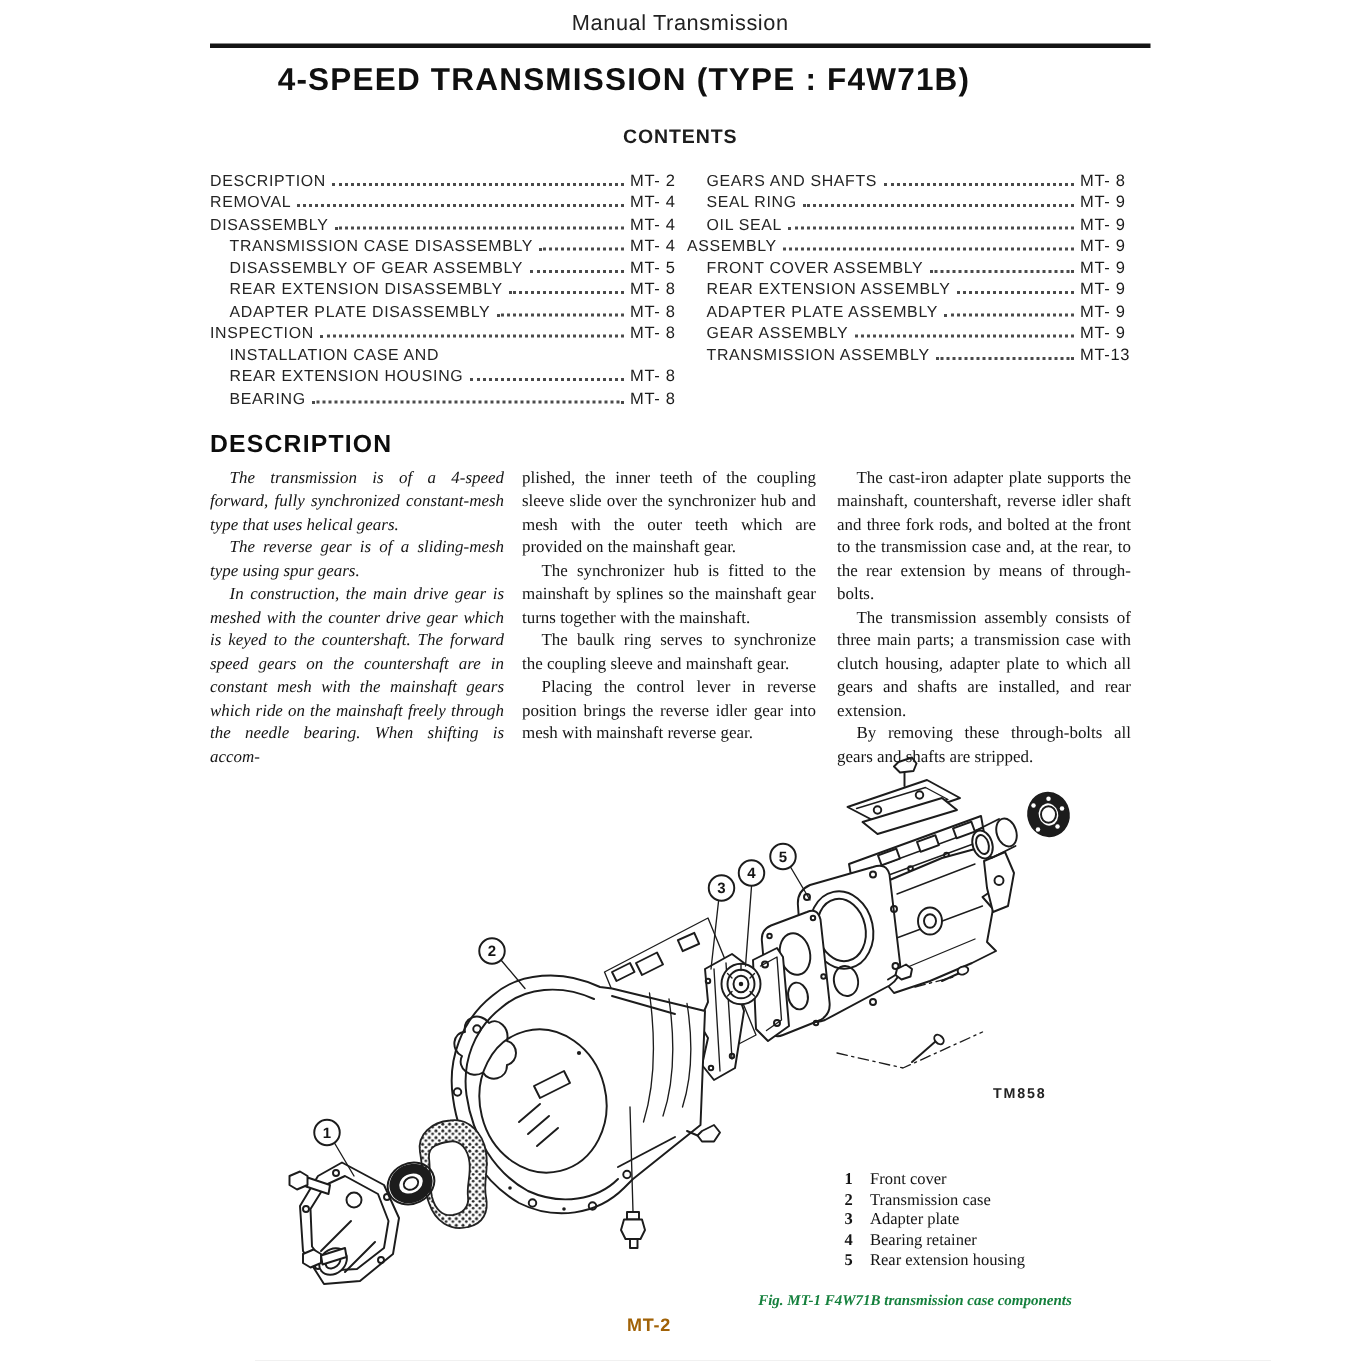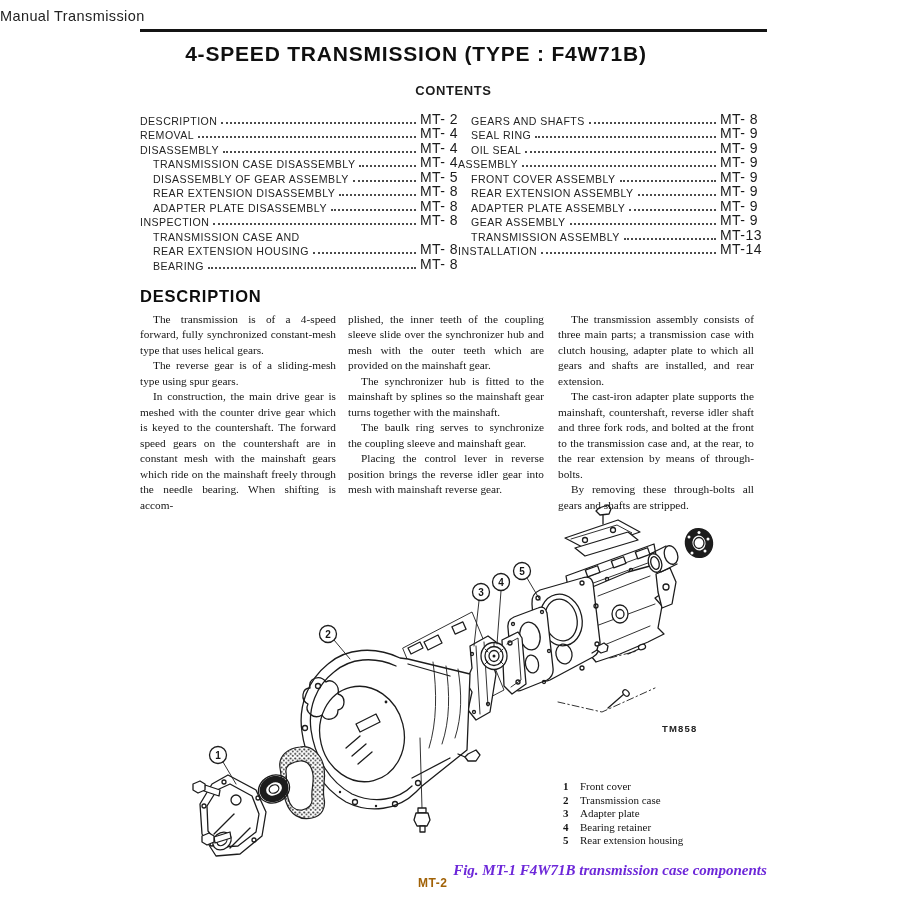--- a/index.html
+++ b/index.html
@@ -1,42 +1,42 @@
 <!DOCTYPE html>
 <html><head>
 <meta charset="utf-8">
 <style>
   html,body{margin:0;padding:0;background:#e8e8e8;}
   #page{position:relative;width:907px;height:907px;background:#ffffff;overflow:hidden;
         font-family:"Liberation Sans",sans-serif;color:#1d1d1d;}
   .abs{position:absolute;}
-  .hdr{top:8px;left:0;width:907px;font-size:14.5px;letter-spacing:.4px;color:#222;}
+  .hdr{top:8px;left:0;width:907px;text-align:center;font-size:14.5px;letter-spacing:.4px;color:#222;}
   .rule{top:29px;left:140px;width:627px;height:2.6px;background:#141414;}
   .title{top:42px;left:0;width:832px;text-align:center;font-weight:bold;font-size:21px;letter-spacing:.8px;color:#101010;}
   .contents-h{top:83px;left:0;width:907px;text-align:center;font-weight:bold;font-size:13px;letter-spacing:.6px;}
   .toc{top:112px;font-size:10.6px;letter-spacing:.45px;color:#242424;}
   .toc.left{left:140px;width:318px;}
   .toc.right{left:458px;width:300px;}
   .toc-row{display:flex;align-items:flex-end;height:14.5px;}
   .toc-row.ind .toc-label{padding-left:13px;}
   .toc-label{white-space:nowrap;}
   .toc-dots{flex:1;border-bottom:2px dotted #4a4a4a;margin:0 4px 3px 4px;min-width:8px;}
   .toc-row.no-leader .toc-dots{border-bottom:none;}
-  .toc-page{width:38px;white-space:pre;font-size:14px;color:#1b1b1b;}
+  .toc-page{width:38px;white-space:pre;font-size:11px;color:#1b1b1b;}
   .desc-h{top:287px;left:140px;font-weight:bold;font-size:16.5px;letter-spacing:.8px;color:#0d0d0d;}
   .body-col{top:312px;width:196px;text-align:justify;
             font-family:"Liberation Serif",serif;font-size:11.3px;line-height:1.37;color:#151515;}
   .body-col p{margin:0;text-indent:13px;}
   .body-col p.cont{text-indent:0;}
-  .c1{left:140px;} .c2{left:348px;} .c3{left:558px;}
+  .c1{left:140px;font-style:italic;} .c2{left:348px;} .c3{left:558px;}
   .legend{top:780px;left:563px;font-family:"Liberation Serif",serif;font-size:11px;color:#141414;}
   .legend-row{display:flex;line-height:13.5px;}
   .lnum{width:17px;font-weight:bold;}
   .caption{top:862px;left:440px;width:340px;text-align:center;font-family:"Liberation Serif",serif;
-           font-weight:bold;font-style:italic;font-size:15px;color:#6d28d9;}
+           font-weight:bold;font-style:italic;font-size:10px;color:#15803d;}
   .pageno{top:876px;left:418px;font-weight:bold;font-size:12px;letter-spacing:.5px;color:#a16207;}
   svg .ln{stroke:#1c1c1c;fill:none;stroke-width:1.3;stroke-linejoin:round;stroke-linecap:round;}
   svg .th{stroke-width:.9;}
   svg .f{fill:#ffffff;}
   svg .dk{fill:#1c1c1c;stroke:none;}
   svg text.callout{font:bold 10px "Liberation Sans",sans-serif;fill:#151515;text-anchor:middle;}
   svg text.code{font:bold 9.5px "Liberation Sans",sans-serif;fill:#222;letter-spacing:1.2px;}
 </style>
 </head>
 <body>
@@ -83,21 +83,21 @@
         <span class="toc-label">ADAPTER PLATE DISASSEMBLY</span>
         <span class="toc-dots"></span>
         <span class="toc-page">MT- 8</span>
       </div>
     <div class="toc-row">
         <span class="toc-label">INSPECTION</span>
         <span class="toc-dots"></span>
         <span class="toc-page">MT- 8</span>
       </div>
     <div class="toc-row ind no-leader">
-        <span class="toc-label">TRANSMISSION CASE AND</span>
+        <span class="toc-label">INSTALLATION CASE AND</span>
         <span class="toc-dots"></span>
         <span class="toc-page"></span>
       </div>
     <div class="toc-row ind">
         <span class="toc-label">REAR EXTENSION HOUSING</span>
         <span class="toc-dots"></span>
         <span class="toc-page">MT- 8</span>
       </div>
     <div class="toc-row ind">
         <span class="toc-label">BEARING</span>
@@ -144,44 +144,39 @@
       </div>
     <div class="toc-row ind">
         <span class="toc-label">GEAR ASSEMBLY</span>
         <span class="toc-dots"></span>
         <span class="toc-page">MT- 9</span>
       </div>
     <div class="toc-row ind">
         <span class="toc-label">TRANSMISSION ASSEMBLY</span>
         <span class="toc-dots"></span>
         <span class="toc-page">MT-13</span>
-      </div>
-    <div class="toc-row">
-        <span class="toc-label">INSTALLATION</span>
-        <span class="toc-dots"></span>
-        <span class="toc-page">MT-14</span>
       </div>
   </div>
 
   <div class="abs desc-h">DESCRIPTION</div>
 
   <div class="abs body-col c1">
     <p>The transmission is of a 4-speed forward, fully synchronized constant-mesh type that uses helical gears.</p>
     <p>The reverse gear is of a sliding-mesh type using spur gears.</p>
     <p>In construction, the main drive gear is meshed with the counter drive gear which is keyed to the countershaft. The forward speed gears on the countershaft are in constant mesh with the mainshaft gears which ride on the mainshaft freely through the needle bearing. When shifting is accom-</p>
   </div>
   <div class="abs body-col c2">
     <p class="cont">plished, the inner teeth of the coupling sleeve slide over the synchronizer hub and mesh with the outer teeth which are provided on the mainshaft gear.</p>
     <p>The synchronizer hub is fitted to the mainshaft by splines so the mainshaft gear turns together with the mainshaft.</p>
     <p>The baulk ring serves to synchronize the coupling sleeve and mainshaft gear.</p>
     <p>Placing the control lever in reverse position brings the reverse idler gear into mesh with mainshaft reverse gear.</p>
   </div>
   <div class="abs body-col c3">
+    <p>The cast-iron adapter plate supports the mainshaft, countershaft, reverse idler shaft and three fork rods, and bolted at the front to the transmission case and, at the rear, to the rear extension by means of through-bolts.</p>
     <p>The transmission assembly consists of three main parts; a transmission case with clutch housing, adapter plate to which all gears and shafts are installed, and rear extension.</p>
-    <p>The cast-iron adapter plate supports the mainshaft, countershaft, reverse idler shaft and three fork rods, and bolted at the front to the transmission case and, at the rear, to the rear extension by means of through-bolts.</p>
     <p>By removing these through-bolts all gears and shafts are stripped.</p>
   </div>
 
   <svg class="abs" style="left:150px;top:496px;" width="620" height="372" viewBox="0 0 620 372">
     <defs>
       <pattern id="speck" width="4.5" height="4.5" patternUnits="userSpaceOnUse">
         <rect width="4.5" height="4.5" fill="#ffffff"></rect>
         <circle cx="1.2" cy="1.4" r="1" fill="#262626"></circle>
         <circle cx="3.4" cy="3.4" r="0.9" fill="#262626"></circle>
       </pattern>

